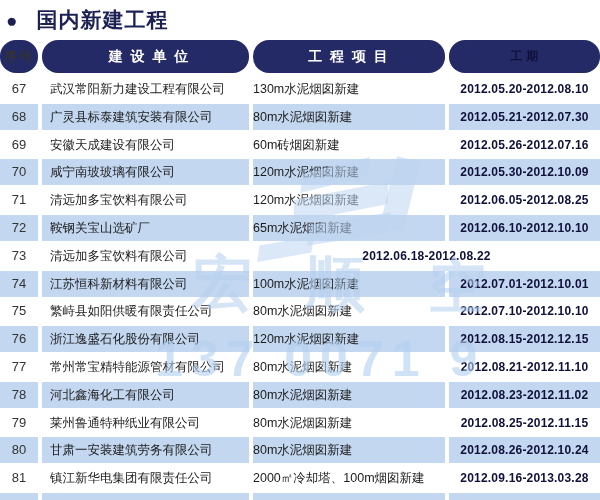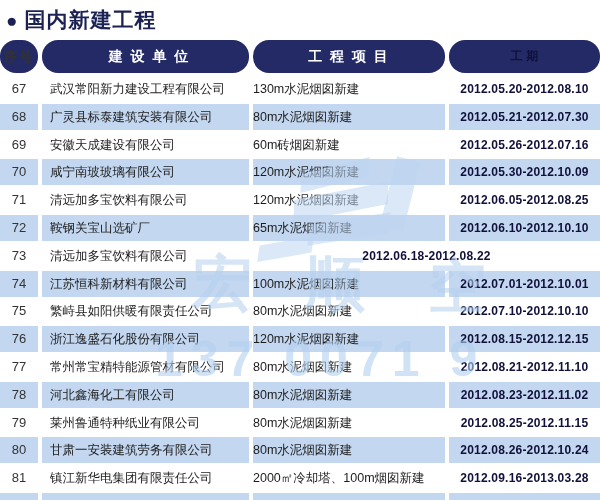--- a/index.html
+++ b/index.html
@@ -18,21 +18,21 @@
     height:40px;
     display:flex;align-items:center;
     padding-left:6px;
   }
   .bullet{
     font-size:19px;line-height:1;
     color:#1b2153;
     margin-right:7px;
   }
   .page-title{
-    margin:0;
+    margin:12px;
     font-size:21px;font-weight:700;
     color:#1b2153;
     letter-spacing:1px;
   }
   
   .thead{
     display:flex;gap:4px;
     height:33px;
     margin-bottom:3px;
   }

